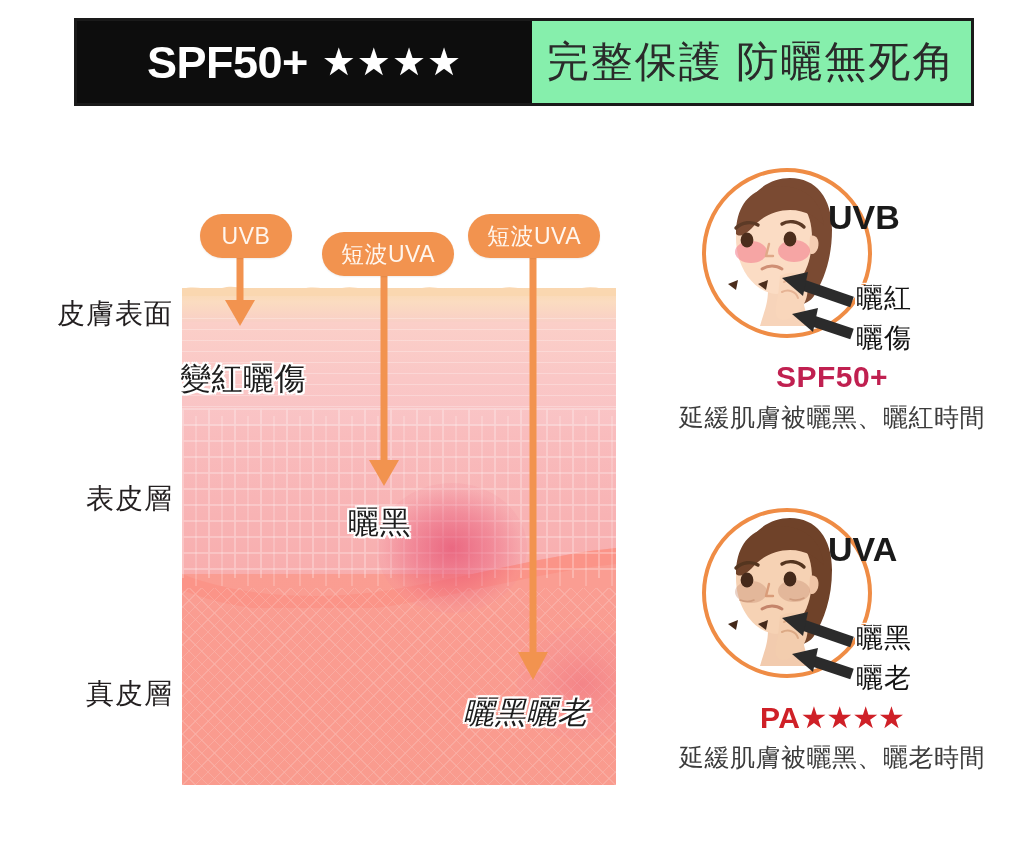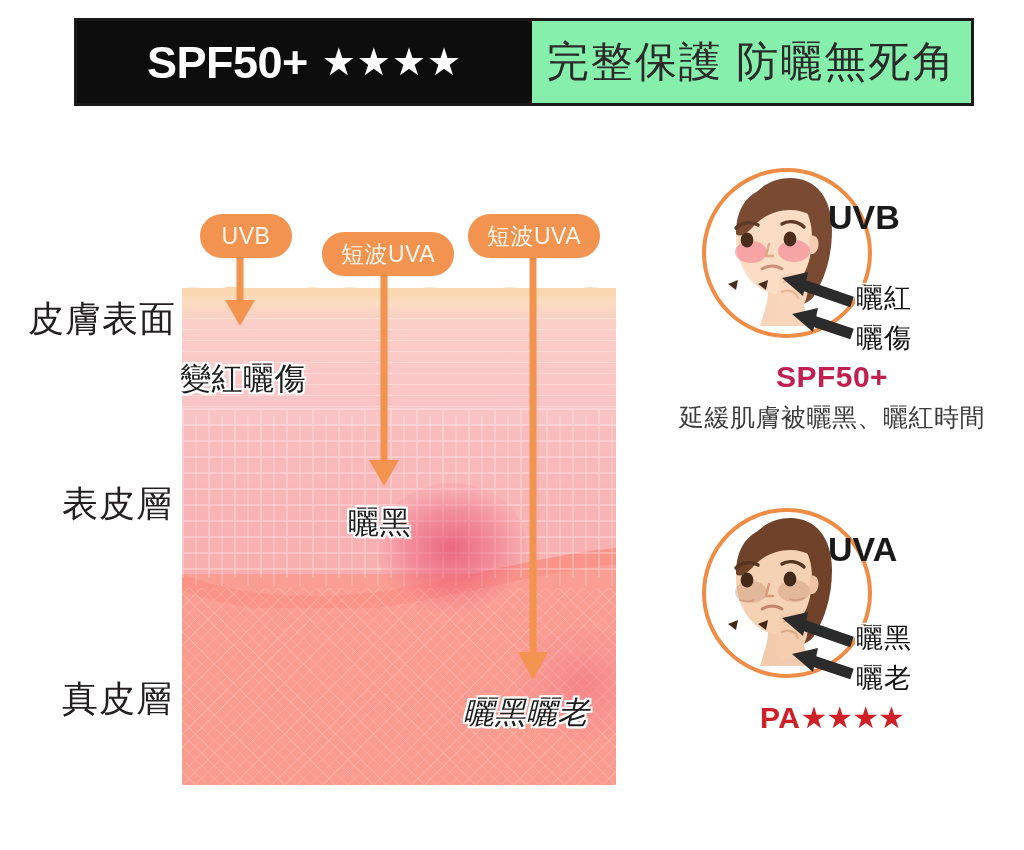--- a/index.html
+++ b/index.html
@@ -212,21 +212,21 @@
     white-space: nowrap;
     box-shadow: 0 1px 2px rgba(0,0,0,0.07);
   }
   #ray-pill-uvb   { left: 200px; top: 64px;  width: 92px;  }
   #ray-pill-suva  { left: 322px; top: 64px;  width: 132px; margin-top: 18px; }
   #ray-pill-luva  { left: 468px; top: 64px;  width: 132px; }
 
   
   .layer-label {
     position: absolute;
-    font-size: 36px;
+    font-size: 28px;
     color: #231f20;
     letter-spacing: 1px;
     white-space: nowrap;
     text-align: right;
   }
   #label-skin-surface { left: 28px;  top: 145px; width: 145px; }
   #label-epidermis    { left: 48px;  top: 330px; width: 125px; }
   #label-dermis       { left: 48px;  top: 525px; width: 125px; }
 
   
@@ -505,14 +505,15 @@
         <polygon points="152,146 178,140 173,164" fill="#2b2b2b"></polygon>
       </g>
     </svg>
 
     <span class="symptom-label row1">曬黑</span>
     <span class="symptom-label row2">曬老</span>
 
     <div class="protection-title" id="protection-title-pa">
       <span>PA</span><span class="pa-stars">★★★★</span>
     </div>
+    <div class="protection-desc" id="protection-desc-pa">延緩肌膚被曬黑、曬老時間</div>
   </div>
 </div>
 
 </body></html>

